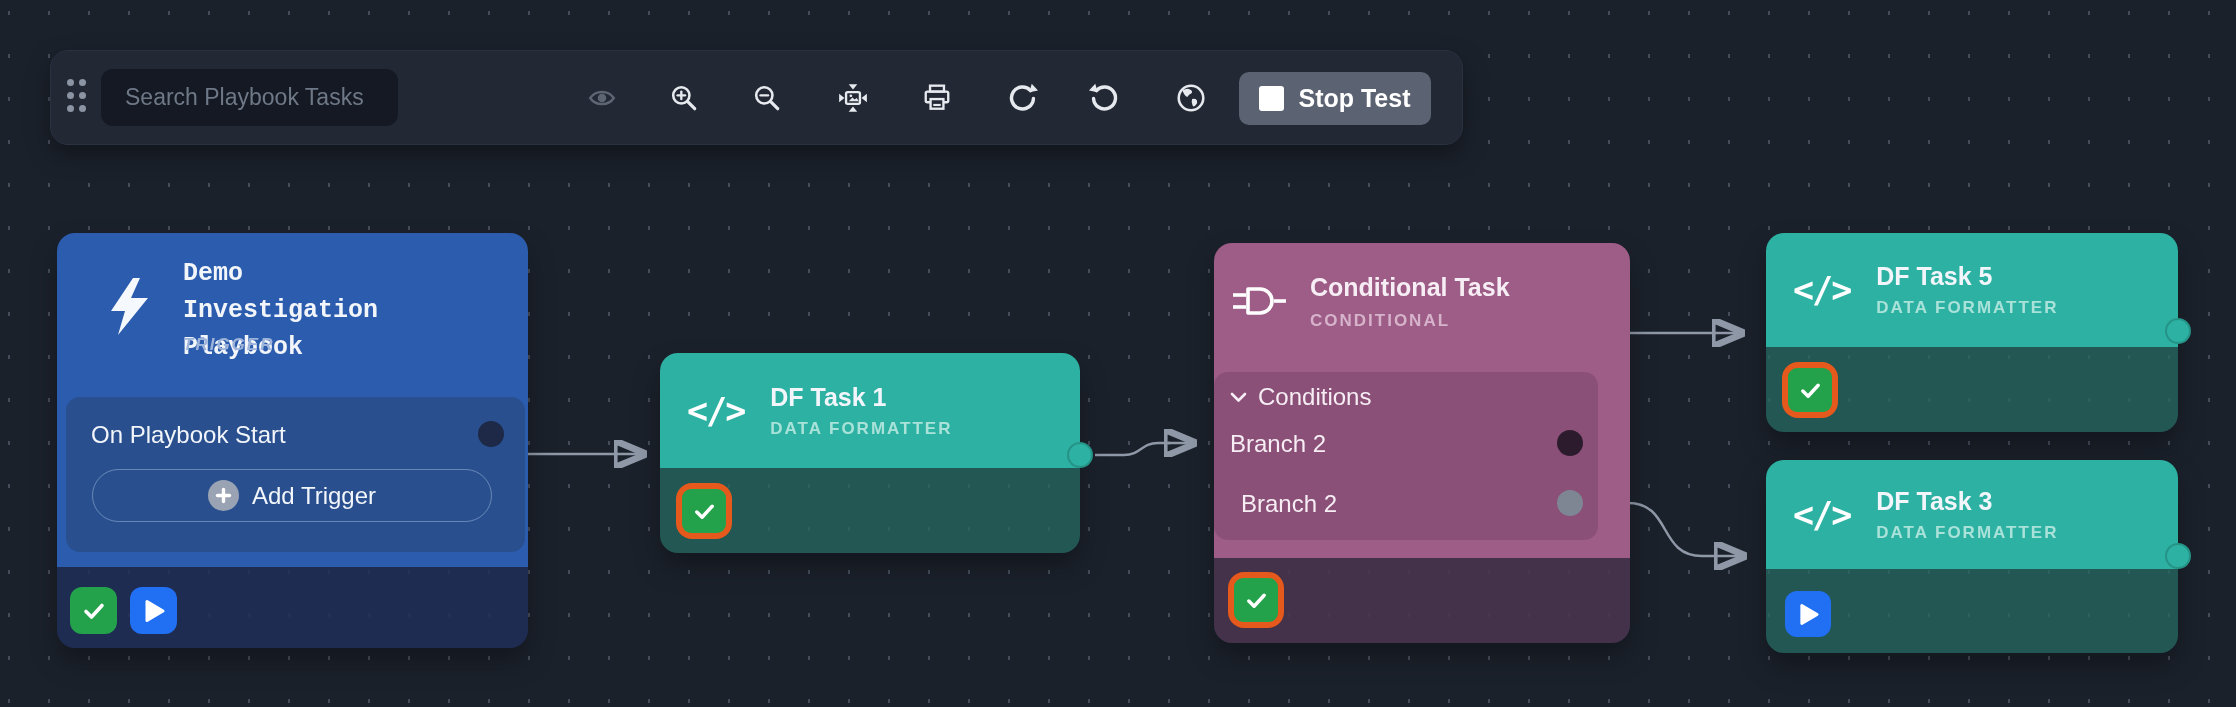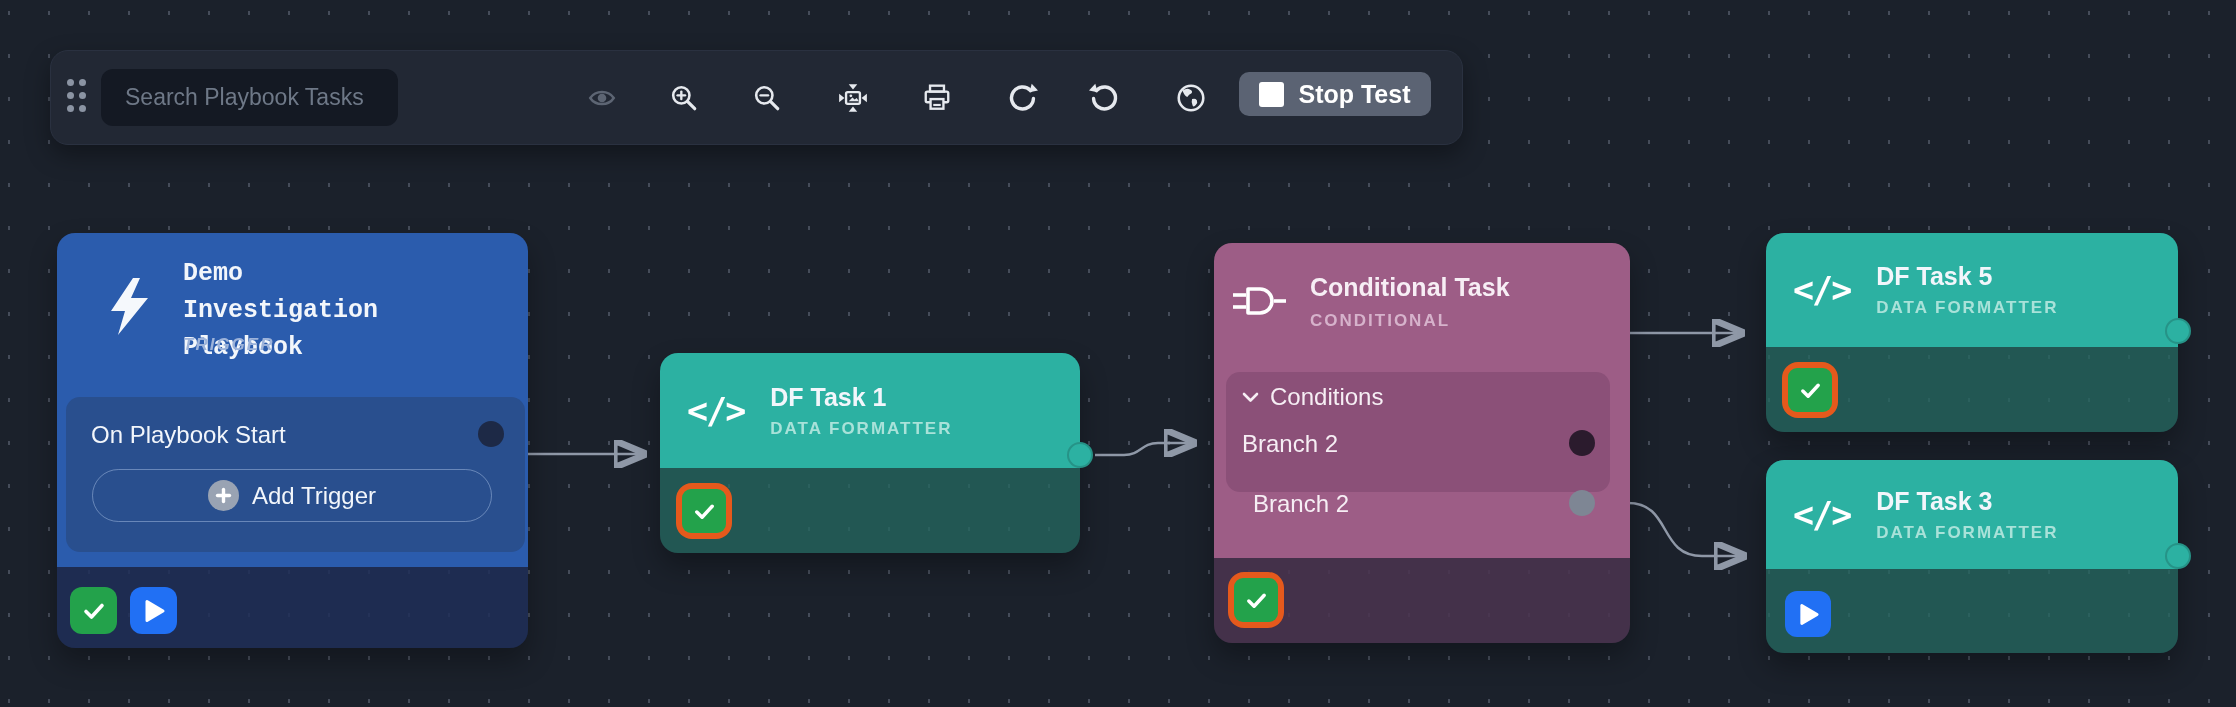--- a/index.html
+++ b/index.html
@@ -38,21 +38,21 @@
   }
   .searchbox input::placeholder { color:#6e7887; }
 
   .tb-icon {
     position:absolute; top:27px; width:40px; height:40px; border:none; background:transparent;
     display:flex; align-items:center; justify-content:center; cursor:pointer; border-radius:8px;
   }
   .tb-icon svg { display:block; }
 
   .stop-btn {
-    position:absolute; left:1188px; top:21px; width:192px; height:44px;
+    position:absolute; left:1188px; top:21px; width:192px; height:53px;
     background:#5b6373; border:none; border-radius:10px; cursor:pointer;
     display:flex; align-items:center; justify-content:center; gap:14px;
     color:#ffffff; font-family:inherit; font-size:25px; font-weight:600;
   }
   .stop-square { width:25px; height:25px; background:#ffffff; border-radius:3px; }
 
   
   .node { position:absolute; z-index:2; border-radius:18px; box-shadow:0 14px 28px rgba(0,0,0,0.30); cursor:pointer; }
   .port { position:absolute; width:26px; height:26px; border-radius:50%; z-index:3; cursor:crosshair; }
 
@@ -105,21 +105,21 @@
   .df3 .play-badge { position:absolute; left:19px; top:22px; width:46px; height:46px; }
 
   
   .cond-node { left:1214px; top:243px; width:416px; height:400px; }
   .cond-hdr { position:absolute; inset:0 0 85px 0; background:#9d5d86; border-radius:18px 18px 0 0; }
   .cond-ftr { position:absolute; left:0; right:0; bottom:0; height:85px;
     background:rgba(74,51,78,0.88); border-radius:0 0 18px 18px; }
   .gate-icon { position:absolute; left:19px; top:42px; }
   .cond-title { position:absolute; left:96px; top:30px; color:#f7eef5;text-align:right; }
   .cond-type { position:absolute; left:96px; top:68px; color:#d6b2cb; }
-  .cond-inner { position:absolute; left:12px; top:129px; width:384px; height:120px;
+  .cond-inner { position:absolute; left:0; top:129px; width:384px; height:168px;
     background:#8b5078; border-radius:14px; }
   .cond-row { position:absolute; left:16px; display:flex; align-items:center; gap:11px;
     font-size:24px; color:#f6eef4; cursor:pointer; }
   .row-conditions { top:11px; }
   .row-branch1 { top:58px; }
   .row-branch2 { top:118px;margin-left:11px; }
   .port.b1 { right:15px; top:58px; background:#2b1b2d; }
   .port.b2 { right:15px; top:118px; background:#7e8694; }
   .cond-ftr .ring { position:absolute; left:14px; top:14px; }
 </style>

